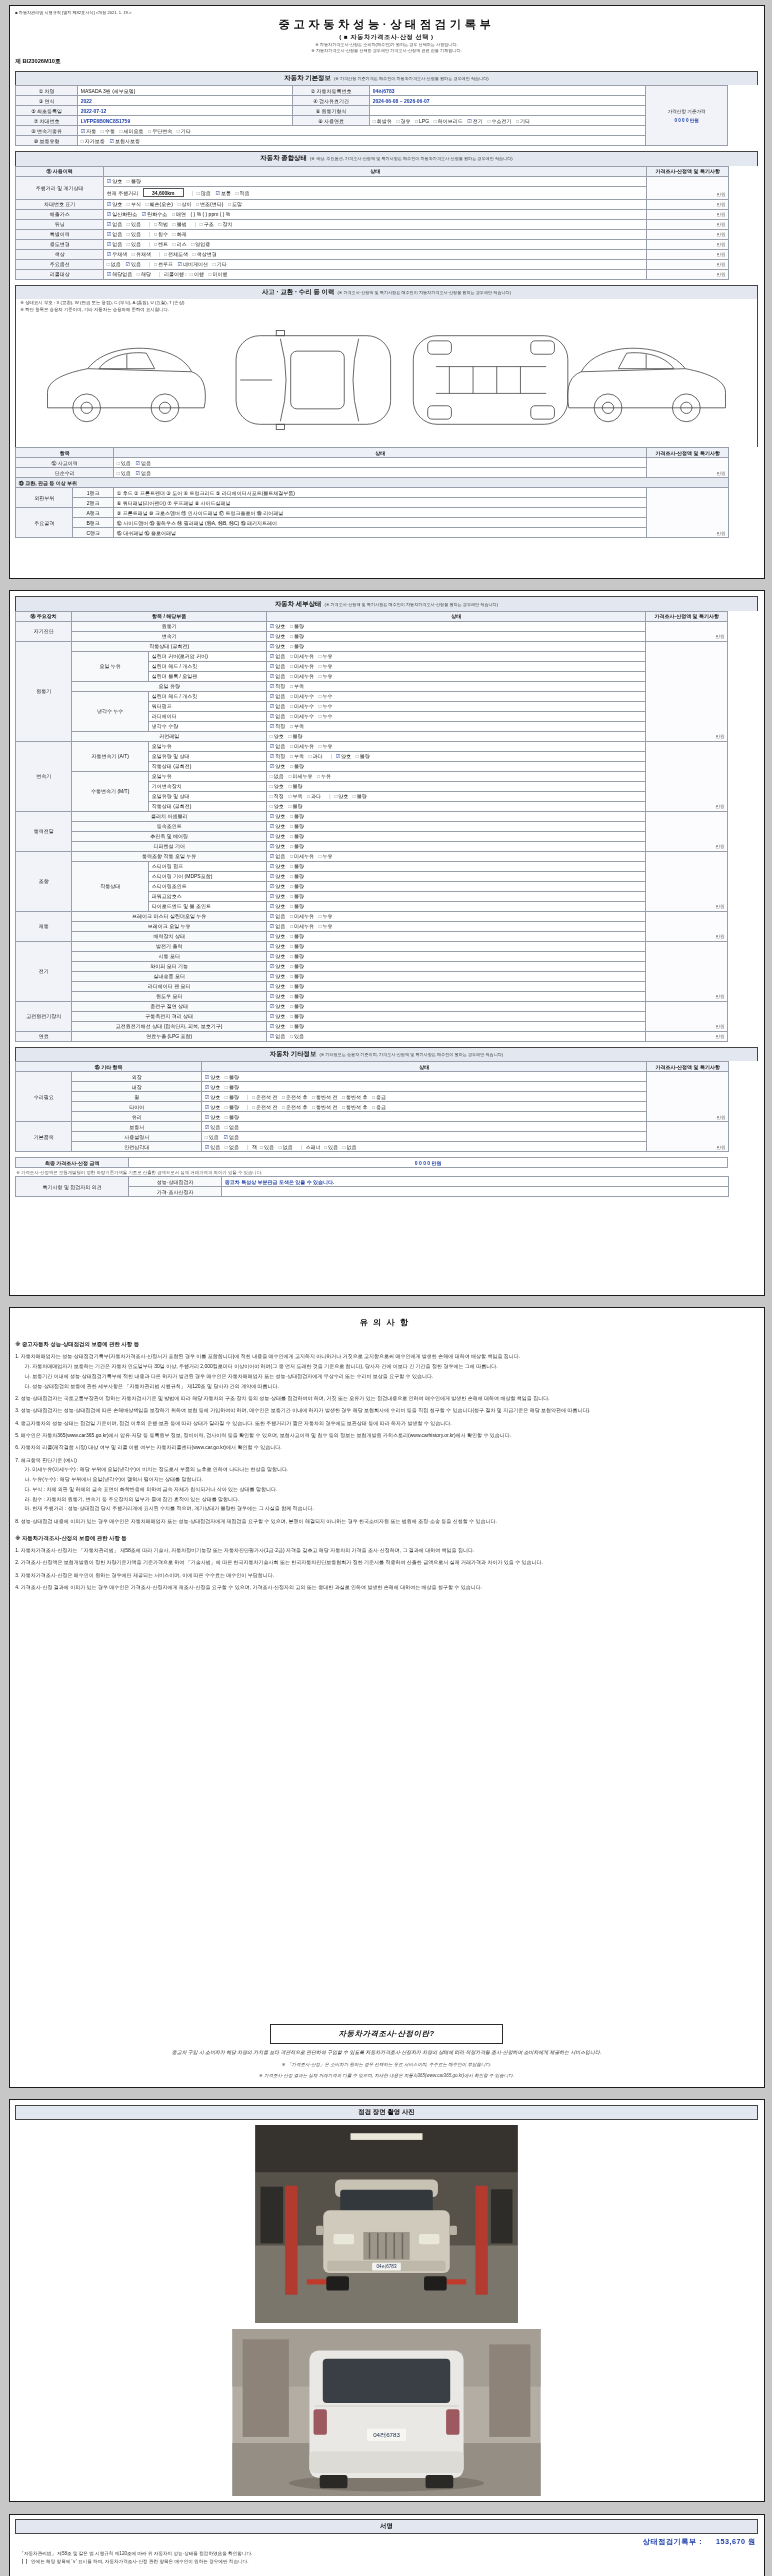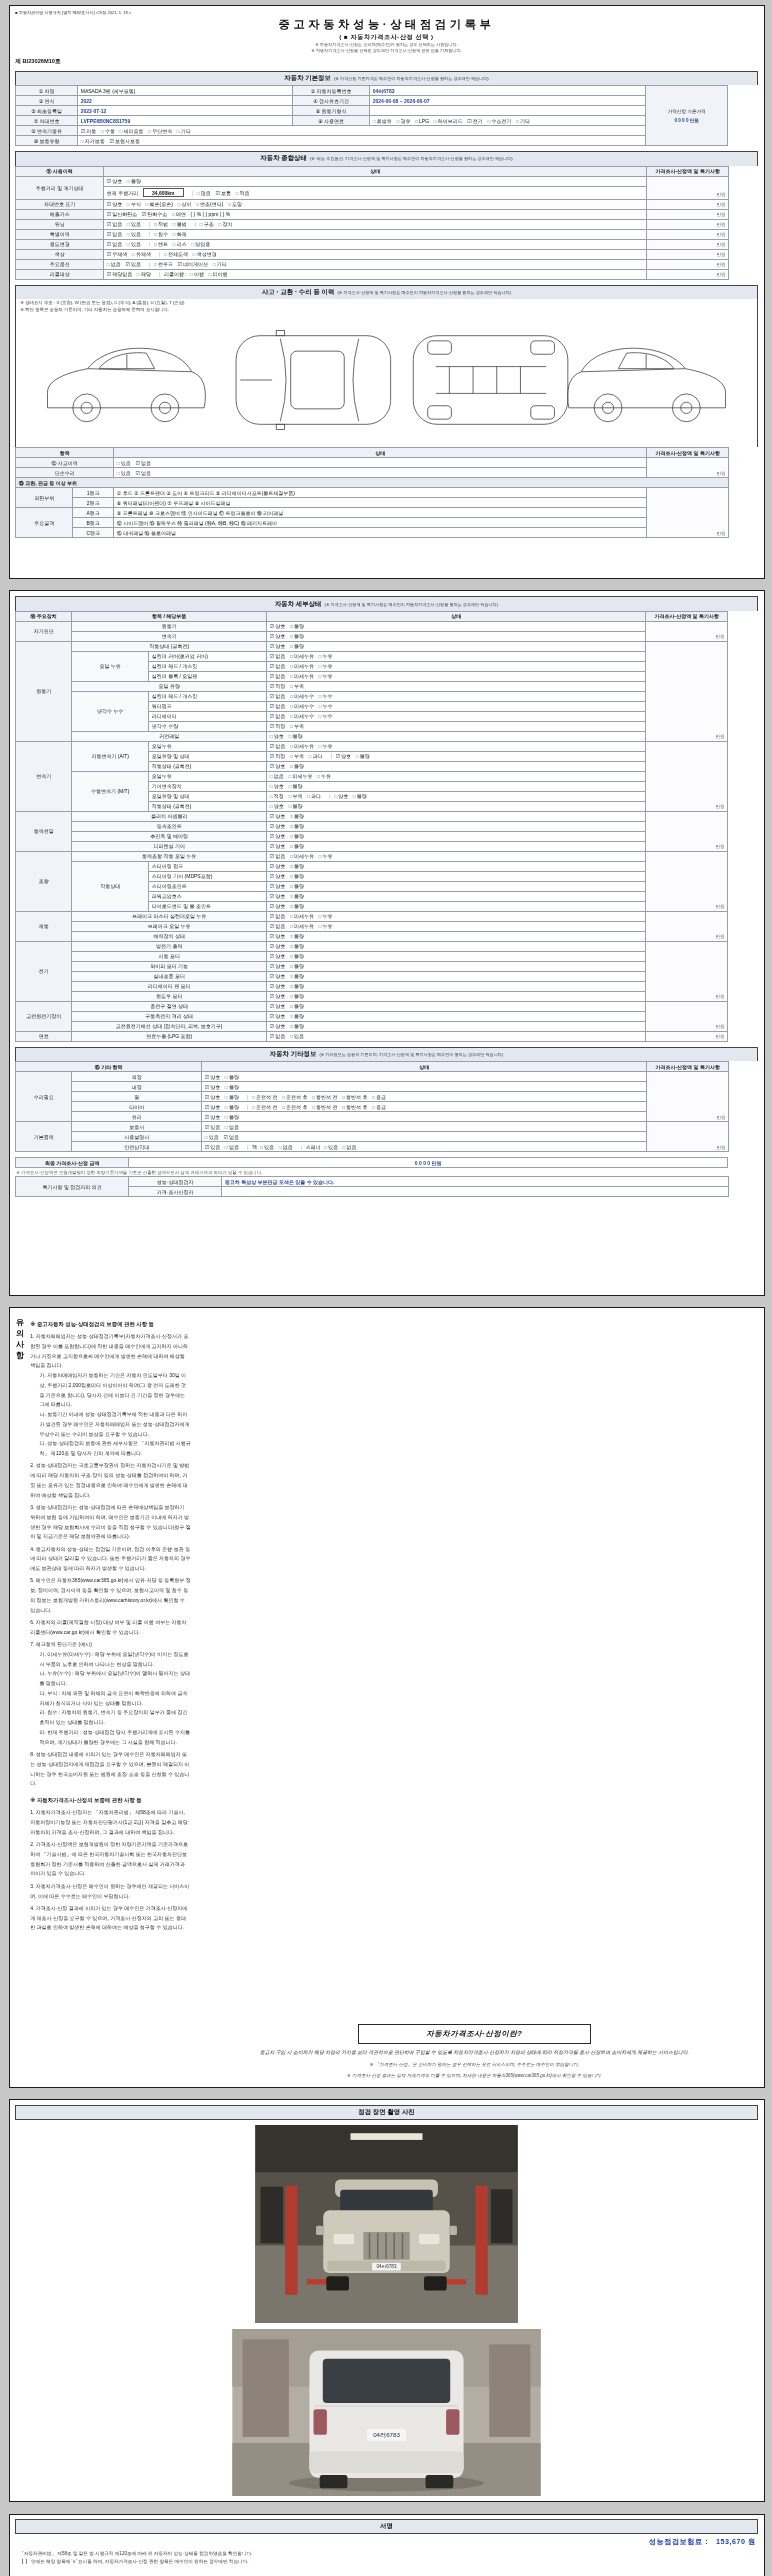--- a/index.html
+++ b/index.html
@@ -33,21 +33,21 @@
   .sep{color:#aaa;margin:0 3.6px;}
   .xt{margin-right:3.1px;}
   .badge{display:inline-block;border:0.5px solid #555;padding:0.5px 8.2px;margin:0 4.6px;font-weight:700;background:#fff;}
   .legend{font-size:4.4px;color:#333;border-left:0.5px solid #444;border-right:0.5px solid #444;padding:1px 4.1px;background:#fff;line-height:1.5;}
   .diagwrap{border-left:0.5px solid #444;border-right:0.5px solid #444;background:#fff;text-align:center;padding:2.1px 0 1px;}
   .notices-title{text-align:center;font-size:8.2px;font-weight:800;letter-spacing:5.2px;margin:4.1px 0 5.2px;}
   .nt{font-size:5px;line-height:1.95;color:#222;}
   .nt.h{font-weight:700;font-size:5.4px;margin-top:6.2px;}
   .nt.n1{margin-top:2.6px;}
   .nt.n2{padding-left:9.3px;}
-  .sheet3{display:flex;flex-direction:row;justify-content:flex-end;}
+  .sheet3{display:flex;flex-direction:column;justify-content:flex-end;}
   .nbox-area{margin-top:auto;padding-bottom:3.1px;font-style:italic;}
   .nbox{width:227px;margin:8.2px auto 5.2px;border:1px solid #2a2a2a;text-align:center;font-weight:800;font-size:7.5px;padding:4.1px 2.1px;letter-spacing:0.5px;}
   .nbody{text-align:center;font-size:4.9px;line-height:1.8;color:#222;width:567px;margin:0 auto;}
   .nsmall{text-align:center;font-size:4.5px;line-height:1.7;color:#444;margin-top:3.1px;}
   .photos{text-align:center;}
   .photo{margin:5.2px auto 1px;display:block;}
   .sig-top{display:flex;justify-content:flex-end;align-items:center;margin:3.1px 2.1px 2.1px;}
   .ins{color:#1d3fa8;font-weight:800;font-size:7.2px;letter-spacing:0.5px;}
   .sig-line{font-size:4.6px;color:#333;line-height:1.8;margin-left:4.1px;}
 </style>
@@ -666,21 +666,21 @@
       <text x="300" y="211" font-size="12" text-anchor="middle" fill="#22304f">04러6783</text>
       <rect x="150" y="238" width="300" height="42" rx="9" fill="#dddbd5"></rect>
       <rect x="170" y="284" width="54" height="26" rx="5" fill="#2a2926"></rect>
       <rect x="376" y="284" width="54" height="26" rx="5" fill="#2a2926"></rect>
     </svg>
   </div>
 
   <div class="sheet" style="min-height:64px;">
     <div class="sec-hd" style="border:0.5px solid #444;">서명</div>
     <div class="sig-top">
-      <span class="ins">성능점검보험료 :</span>
-      <span class="ins" style="margin-left:8px;">153,670 원</span>
+      <span class="ins">상태점검기록부 :</span>
+      <span class="ins" style="margin-left:14px;">153,670 원</span>
     </div>
     <div class="sig-line">「자동차관리법」 제58조 및 같은 법 시행규칙 제120조에 따라 위 자동차의 성능·상태를 점검하였음을 확인합니다.</div>
     <div class="sig-line">【 】 안에는 해당 항목에 '∨' 표시를 하며, 자동차가격조사·산정 관련 항목은 매수인이 원하는 경우에만 적습니다.</div>
   </div>
 
 </div>
 
 
 </body></html>

